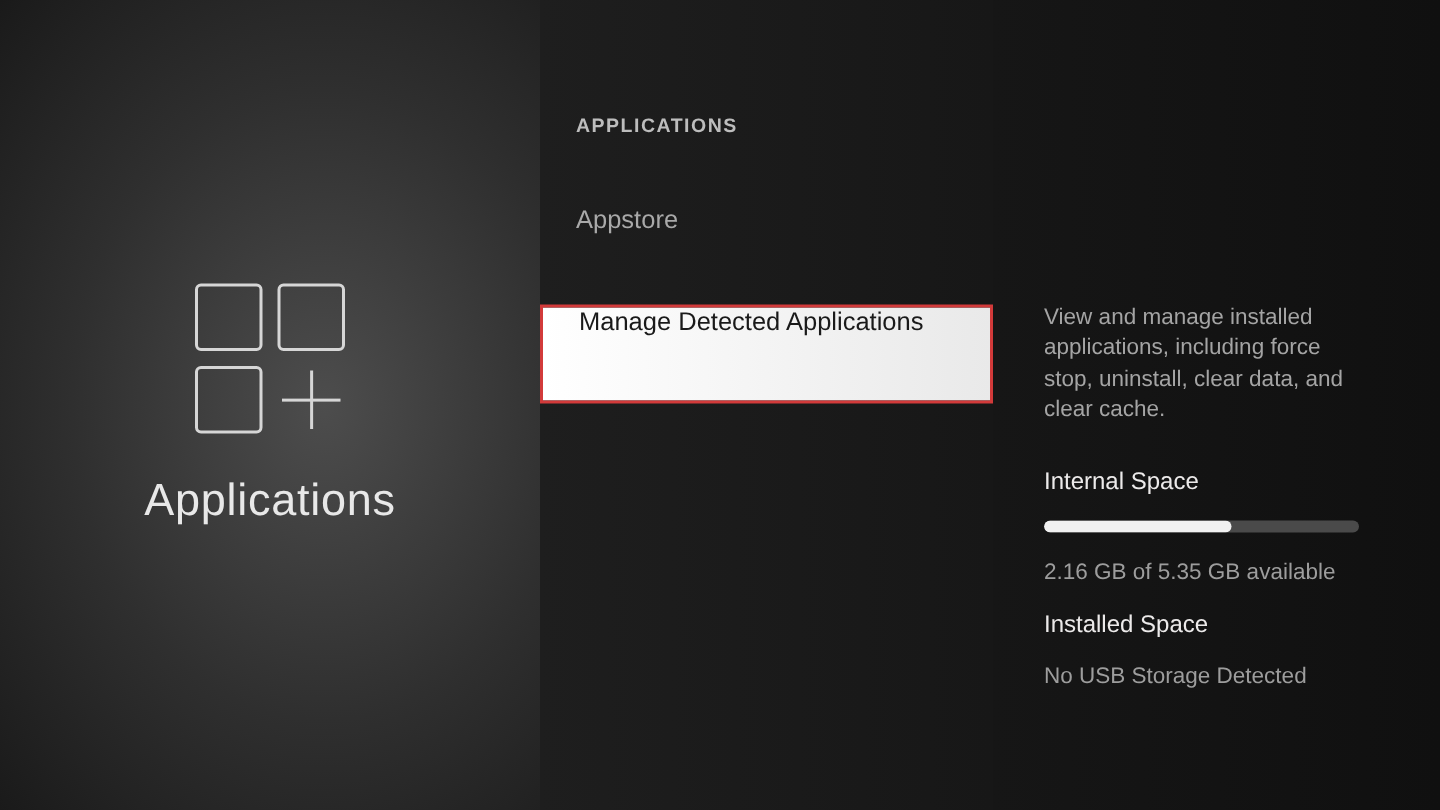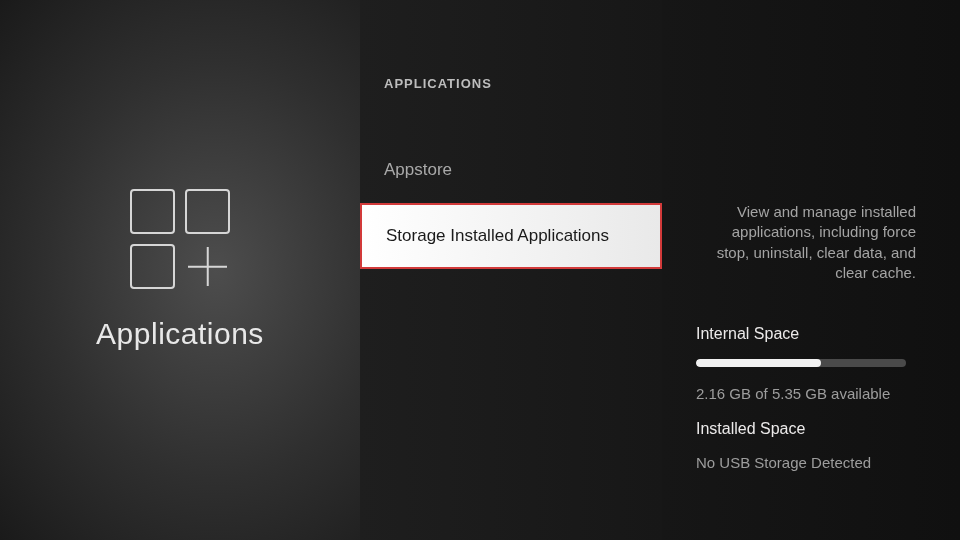--- a/index.html
+++ b/index.html
@@ -58,21 +58,20 @@
     font-size: 13px;
     letter-spacing: 1px;
     color: #bdbdbd;
     font-weight: 600;
     padding-left: 24px;
     margin-bottom: 46px;
   }
   .menu-item {
     height: 66px;
     display: flex;
-    align-items: center;
     padding-left: 24px;
     font-size: 17px;
     color: #a9a9a9;
     cursor: pointer;
   }
   .menu-item.selected {
     background: linear-gradient(90deg, #ffffff 0%, #e9e9e9 100%);
     color: #1a1a1a;
     font-weight: 500;
     border: 2px solid #d23a3a;
@@ -81,23 +80,22 @@
   .right {
     flex: 1;
     height: 540px;
     background: linear-gradient(90deg, #161616 0%, #101010 100%);
     padding: 202px 34px 0 34px;
   }
   .desc {
     font-size: 15px;
     line-height: 1.35;
     color: #a4a4a4;
-    margin-bottom: 42px;
+    margin-bottom: 30px;
     max-width: 220px;
-    text-align: right;
   }
   .subhead {
     font-size: 16px;
     color: #eceaea;
     font-weight: 400;
     margin-bottom: 16px;
   }
   .bar-track {
     width: 210px;
     height: 8px;
@@ -134,21 +132,21 @@
   </div>
   <div class="left-title">Applications</div>
 </div>
 
 <div class="middle">
   <div class="section-header">APPLICATIONS</div>
   <div class="menu-item">
     <span>Appstore</span>
   </div>
   <div class="menu-item selected">
-    <span>Storage Installed Applications</span>
+    <span>Manage Detected Applications</span>
   </div>
 </div>
 
 <div class="right">
   <div class="desc">View and manage installed applications, including force stop, uninstall, clear data, and clear cache.</div>
 
   <div class="subhead">Internal Space</div>
   <div class="bar-track">
     <div class="bar-fill" style="width:59.6%"></div>
   </div>

